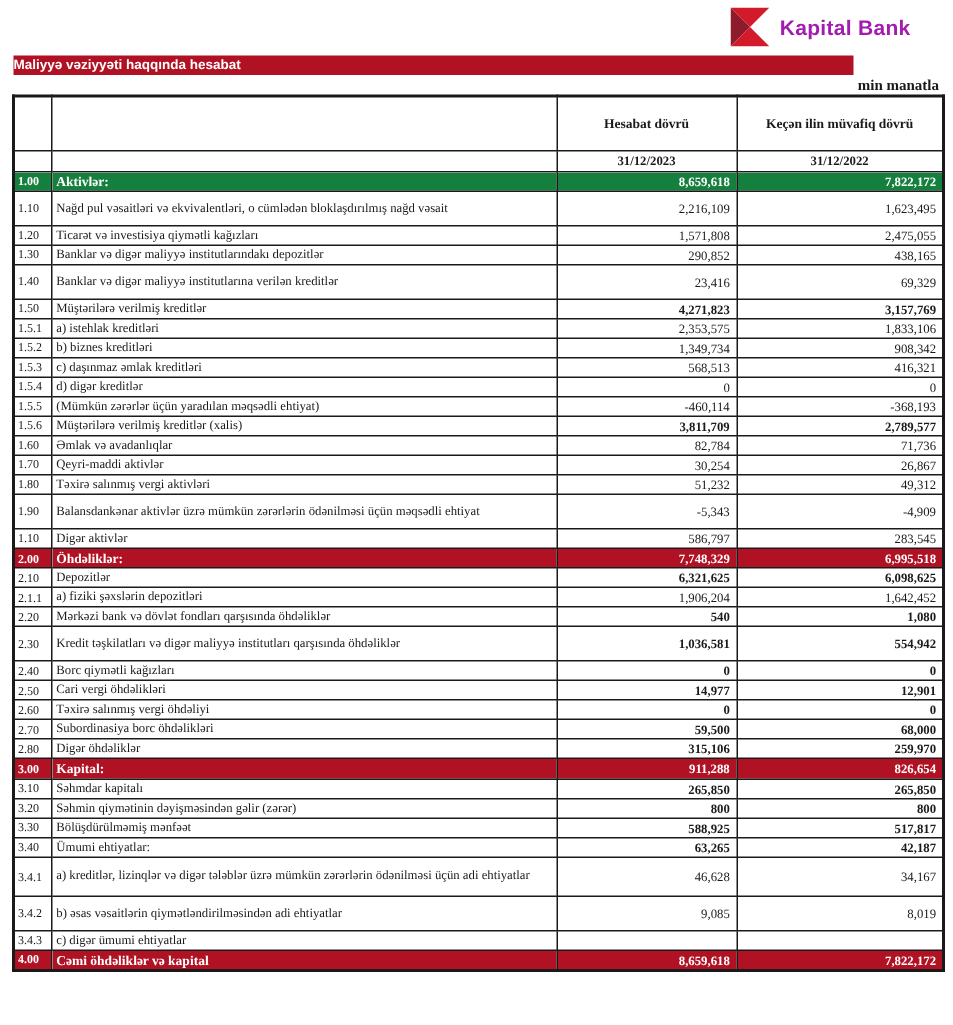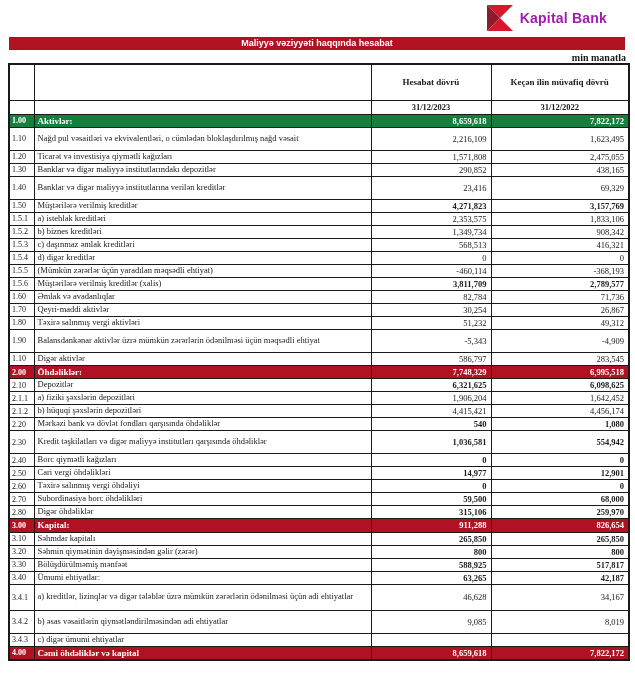--- a/index.html
+++ b/index.html
@@ -18,22 +18,22 @@
     display:flex; align-items:center; gap:7px;
   }
   .logo svg { width:26px; height:26px; display:block; }
   .logo-text {
     font-family:"Liberation Sans", sans-serif;
     font-weight:bold; font-size:14px; letter-spacing:0.2px;
     color:#a21caf;
   }
   
   .title-bar {
-    position:absolute; top:37px; left:9px; width:616px; height:13px;
-    color:#ffffff; text-align:center;
+    position:absolute; top:37px; left:9px; width:560px; height:13px;
+    color:#ffffff; 
     font-family:"Liberation Sans", sans-serif;
     font-weight:bold; font-size:9px; line-height:13px;
   }
   
   .unit-note {
     position:absolute; top:52px; right:9px;
     font-weight:bold; font-size:10px;
   }
   
   table.sheet {
@@ -217,26 +217,20 @@
       <td class="desc">Depozitlər</td>
       <td class="num">6,321,625</td>
       <td class="num">6,098,625</td>
     </tr>
         <tr class="r-plain">
       <td class="code">2.1.1</td>
       <td class="desc">a) fiziki şəxslərin depozitləri</td>
       <td class="num">1,906,204</td>
       <td class="num">1,642,452</td>
     </tr>
-        <tr class="r-plain">
-      <td class="code">2.1.2</td>
-      <td class="desc">b) hüquqi şəxslərin depozitləri</td>
-      <td class="num">4,415,421</td>
-      <td class="num">4,456,174</td>
-    </tr>
         <tr class="r-bold">
       <td class="code">2.20</td>
       <td class="desc">Mərkəzi bank və dövlət fondları qarşısında öhdəliklər</td>
       <td class="num">540</td>
       <td class="num">1,080</td>
     </tr>
         <tr class="r-bold tall">
       <td class="code">2.30</td>
       <td class="desc">Kredit təşkilatları və digər maliyyə institutları qarşısında öhdəliklər</td>
       <td class="num">1,036,581</td>

